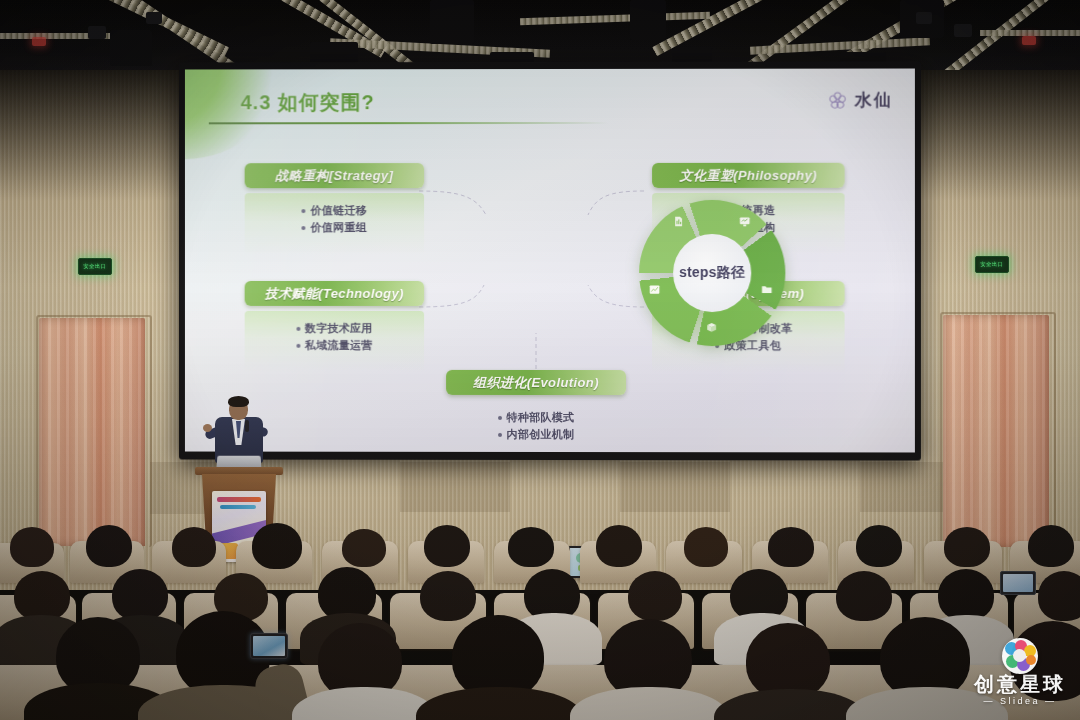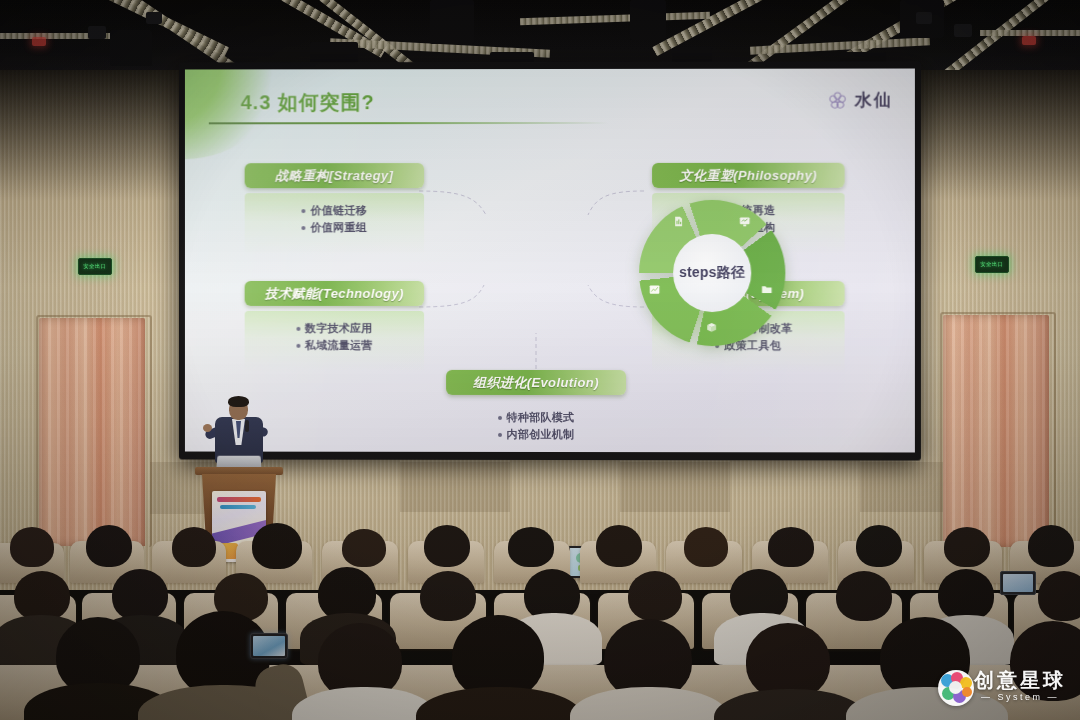--- a/index.html
+++ b/index.html
@@ -172,21 +172,21 @@
   .laptop{position:absolute;width:34px;height:22px;border-radius:2px;background:#20242b;
     border:1px solid #3b414a;}
   .laptop i{position:absolute;inset:2px;background:linear-gradient(160deg,#cfe2f4,#8fb8da);border-radius:1px;}
 
   .vig{position:absolute;inset:0;pointer-events:none;
     background:radial-gradient(ellipse at 50% 42%,rgba(0,0,0,0) 46%,rgba(0,0,0,.30) 100%);}
   .warmtint{position:absolute;inset:0;pointer-events:none;
     background:linear-gradient(180deg,rgba(20,14,6,.16) 0%,rgba(255,230,190,.05) 40%,rgba(30,18,6,.24) 100%);}
 
   
-  .wm{position:absolute;right:14px;bottom:14px;display:flex;align-items:flex-start;gap:0;opacity:.96;}
+  .wm{position:absolute;right:14px;bottom:14px;display:flex;align-items:center;gap:0;opacity:.96;flex-direction:column;}
   .wm-badge{width:36px;height:36px;border-radius:50%;position:relative;overflow:hidden;
     background:#fdfdfd;box-shadow:0 1px 4px rgba(0,0,0,.35);}
   .wm-badge i{position:absolute;border-radius:50%;display:block;}
   .wm-txt{display:flex;flex-direction:column;line-height:1;}
   .wm-main{font-size:20px;font-weight:700;color:#fff;letter-spacing:3px;
     text-shadow:0 1px 3px rgba(0,0,0,.55);}
   .wm-sub{font-size:9px;color:#fff;letter-spacing:2.5px;margin-top:3px;text-align:center;
     text-shadow:0 1px 3px rgba(0,0,0,.55);}
 </style>
 </head>
@@ -521,17 +521,17 @@
       <i style="left:3px;top:4px;width:13px;height:13px;background:#3fa9e0;"></i>
       <i style="left:13px;top:2px;width:12px;height:12px;background:#f04f7a;"></i>
       <i style="left:22px;top:7px;width:12px;height:12px;background:#f7c324;"></i>
       <i style="left:4px;top:17px;width:13px;height:13px;background:#46bd7a;"></i>
       <i style="left:15px;top:20px;width:13px;height:13px;background:#8d63d2;"></i>
       <i style="left:24px;top:17px;width:10px;height:10px;background:#f28b2e;"></i>
       <i style="left:11px;top:11px;width:13px;height:13px;background:#f7f7f7;"></i>
     </div>
     <div class="wm-txt">
       <div class="wm-main">创意星球</div>
-      <div class="wm-sub">— System —</div>
+      <div class="wm-sub">— Slidea —</div>
     </div>
   </div>
 
 </div>
 
 </body></html>

